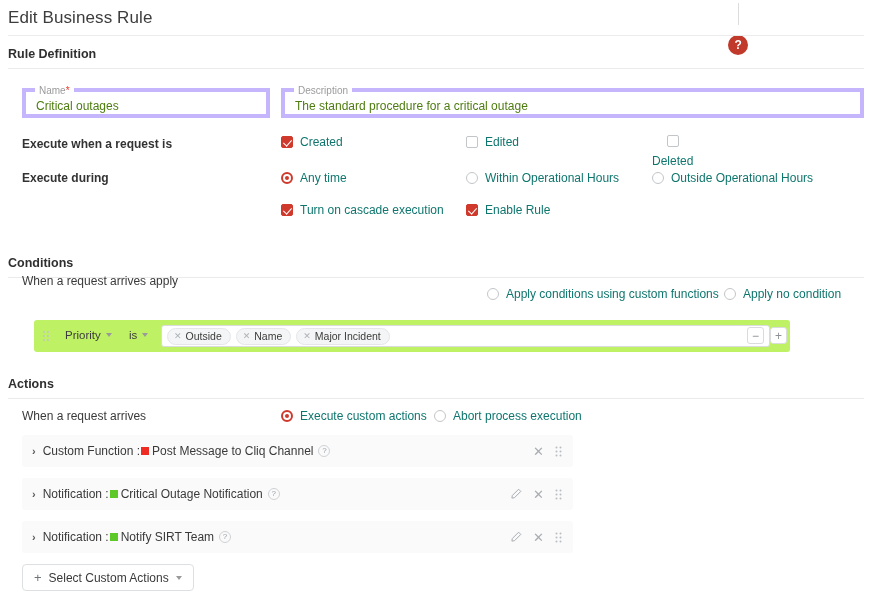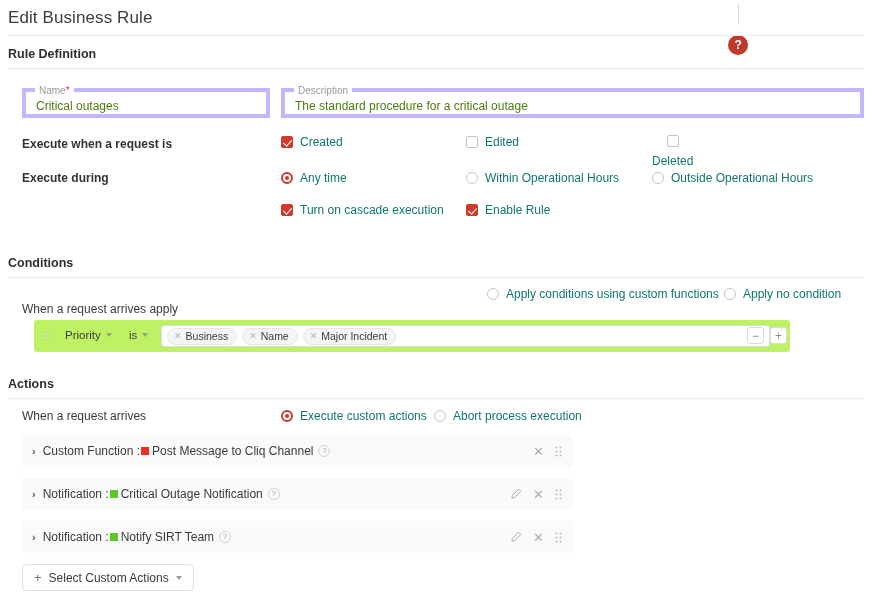--- a/index.html
+++ b/index.html
@@ -223,21 +223,21 @@
     <span>Turn on cascade execution</span>
   </div>
   <div class="opt" style="left:466px; top:203px;">
     <span class="cb on"></span>
     <span>Enable Rule</span>
   </div>
 
   <div class="sec-title" style="left:8px; top:256px;">Conditions</div>
   <div class="sec-rule" style="left:8px; top:277px; width:856px;"></div>
 
-  <div class="row-label reg" style="left:22px; top:302px;text-align:right;">When a request arrives apply</div>
+  <div class="row-label reg" style="left:22px; top:274px;text-align:right;">When a request arrives apply</div>
   <div class="opt" style="left:487px; top:287px;">
     <span class="rb"></span>
     <span>Apply conditions using custom functions</span>
   </div>
   <div class="opt" style="left:724px; top:287px;">
     <span class="rb"></span>
     <span>Apply no condition</span>
   </div>
 
   <div class="cond-wrap" style="left:34px; top:320px; width:756px; height:32px;">
@@ -253,21 +253,21 @@
       <span>Priority</span>
       <span class="caret"></span>
     </div>
     <div class="sel-text" style="left:95px; top:9px;">
       <span>is</span>
       <span class="caret"></span>
     </div>
     <div class="chipbox" style="left:127px; top:5px; width:609px; height:22px;">
       <span class="chip">
         <span class="x">✕</span>
-        <span>Business</span>
+        <span>Outside</span>
       </span>
       <span class="chip">
         <span class="x">✕</span>
         <span>Name</span>
       </span>
       <span class="chip">
         <span class="x">✕</span>
         <span>Major Incident</span>
       </span>
     </div>

